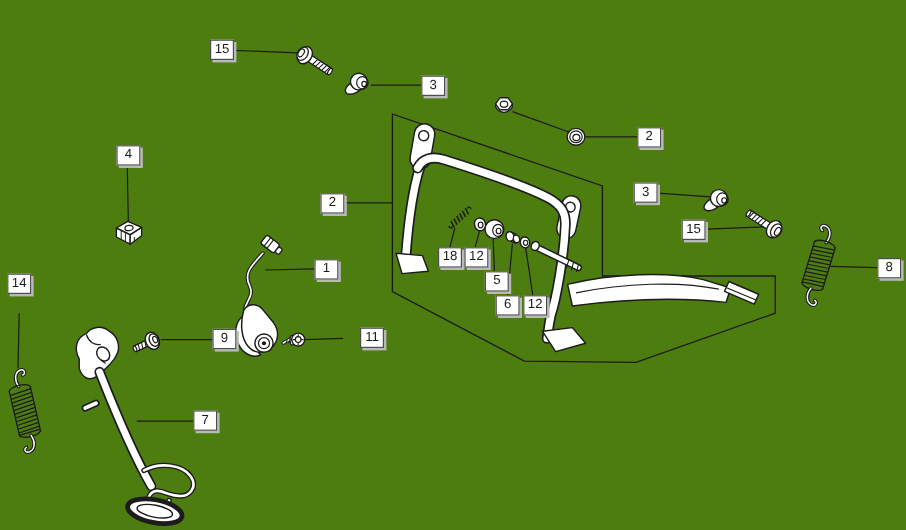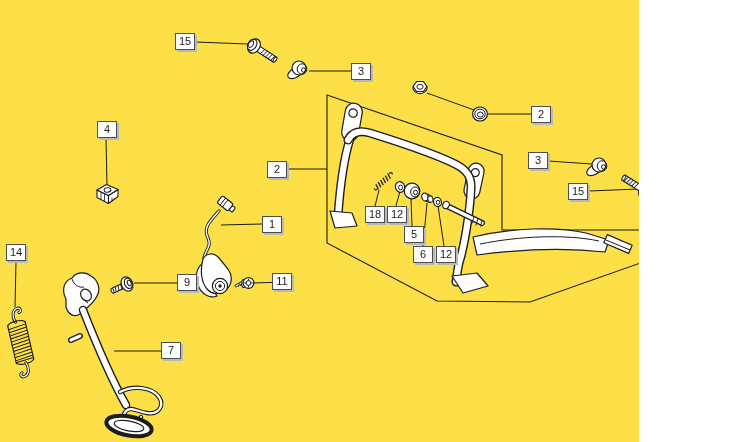--- a/index.html
+++ b/index.html
@@ -1,16 +1,16 @@
 <!DOCTYPE html>
 <html><head>
 <meta charset="utf-8">
 <style>
   html,body{margin:0;padding:0;background:#fff;}
-  #stage{position:relative;width:639px;height:442px;background:#fde047;overflow:hidden;
+  #stage{position:relative;width:755px;height:442px;background:#4d7c0f;overflow:hidden;
          font-family:"Liberation Sans", sans-serif;}
   #art{position:absolute;left:0;top:0;}
   .callout{position:absolute;box-sizing:border-box;width:20px;height:17px;
            background:#ffffff;border:1px solid #4e4e4e;box-shadow:2px 2px 0 0 #b9b9b9;
            display:flex;align-items:center;justify-content:center;
            font-size:11px;line-height:1;color:#1b1b1b;cursor:pointer;user-select:none;}
 </style>
 </head>
 <body>
 
@@ -226,17 +226,17 @@
 <div class="callout" style="left:528px;top:152px">3</div>
 <div class="callout" style="left:568px;top:183px">15</div>
 <div class="callout" style="left:731px;top:215px">8</div>
 <div class="callout" style="left:365px;top:206px">18</div>
 <div class="callout" style="left:387px;top:206px">12</div>
 <div class="callout" style="left:404px;top:226px">5</div>
 <div class="callout" style="left:413px;top:246px">6</div>
 <div class="callout" style="left:436px;top:246px">12</div>
 <div class="callout" style="left:262px;top:216px">1</div>
 <div class="callout" style="left:177px;top:274px">9</div>
-<div class="callout" style="left:272px;top:273px">11</div>
+<div class="callout" style="left:300px;top:273px">11</div>
 <div class="callout" style="left:161px;top:342px">7</div>
-<div class="callout" style="left:6px;top:244px">14</div>
+<div class="callout" style="left:6px;top:228px">14</div>
 
 </div>
 
 </body></html>

